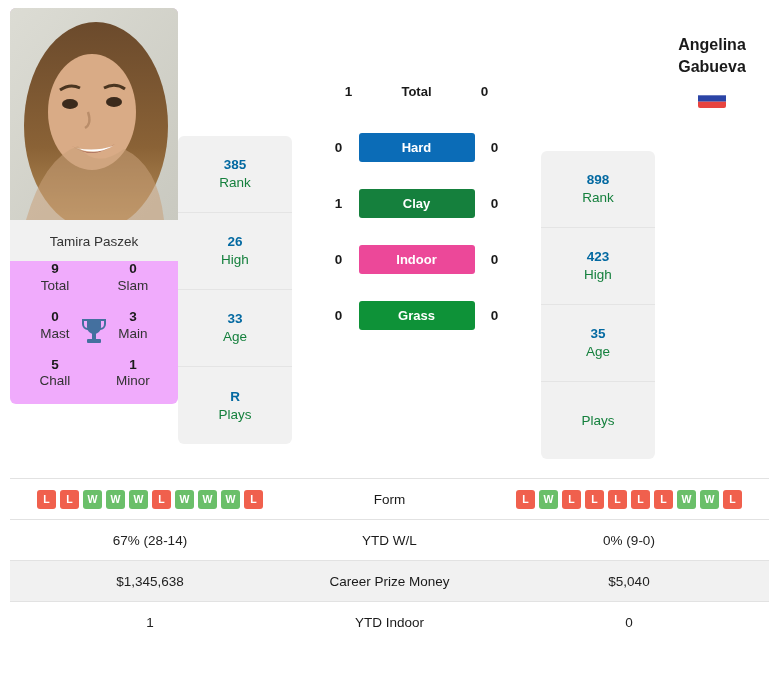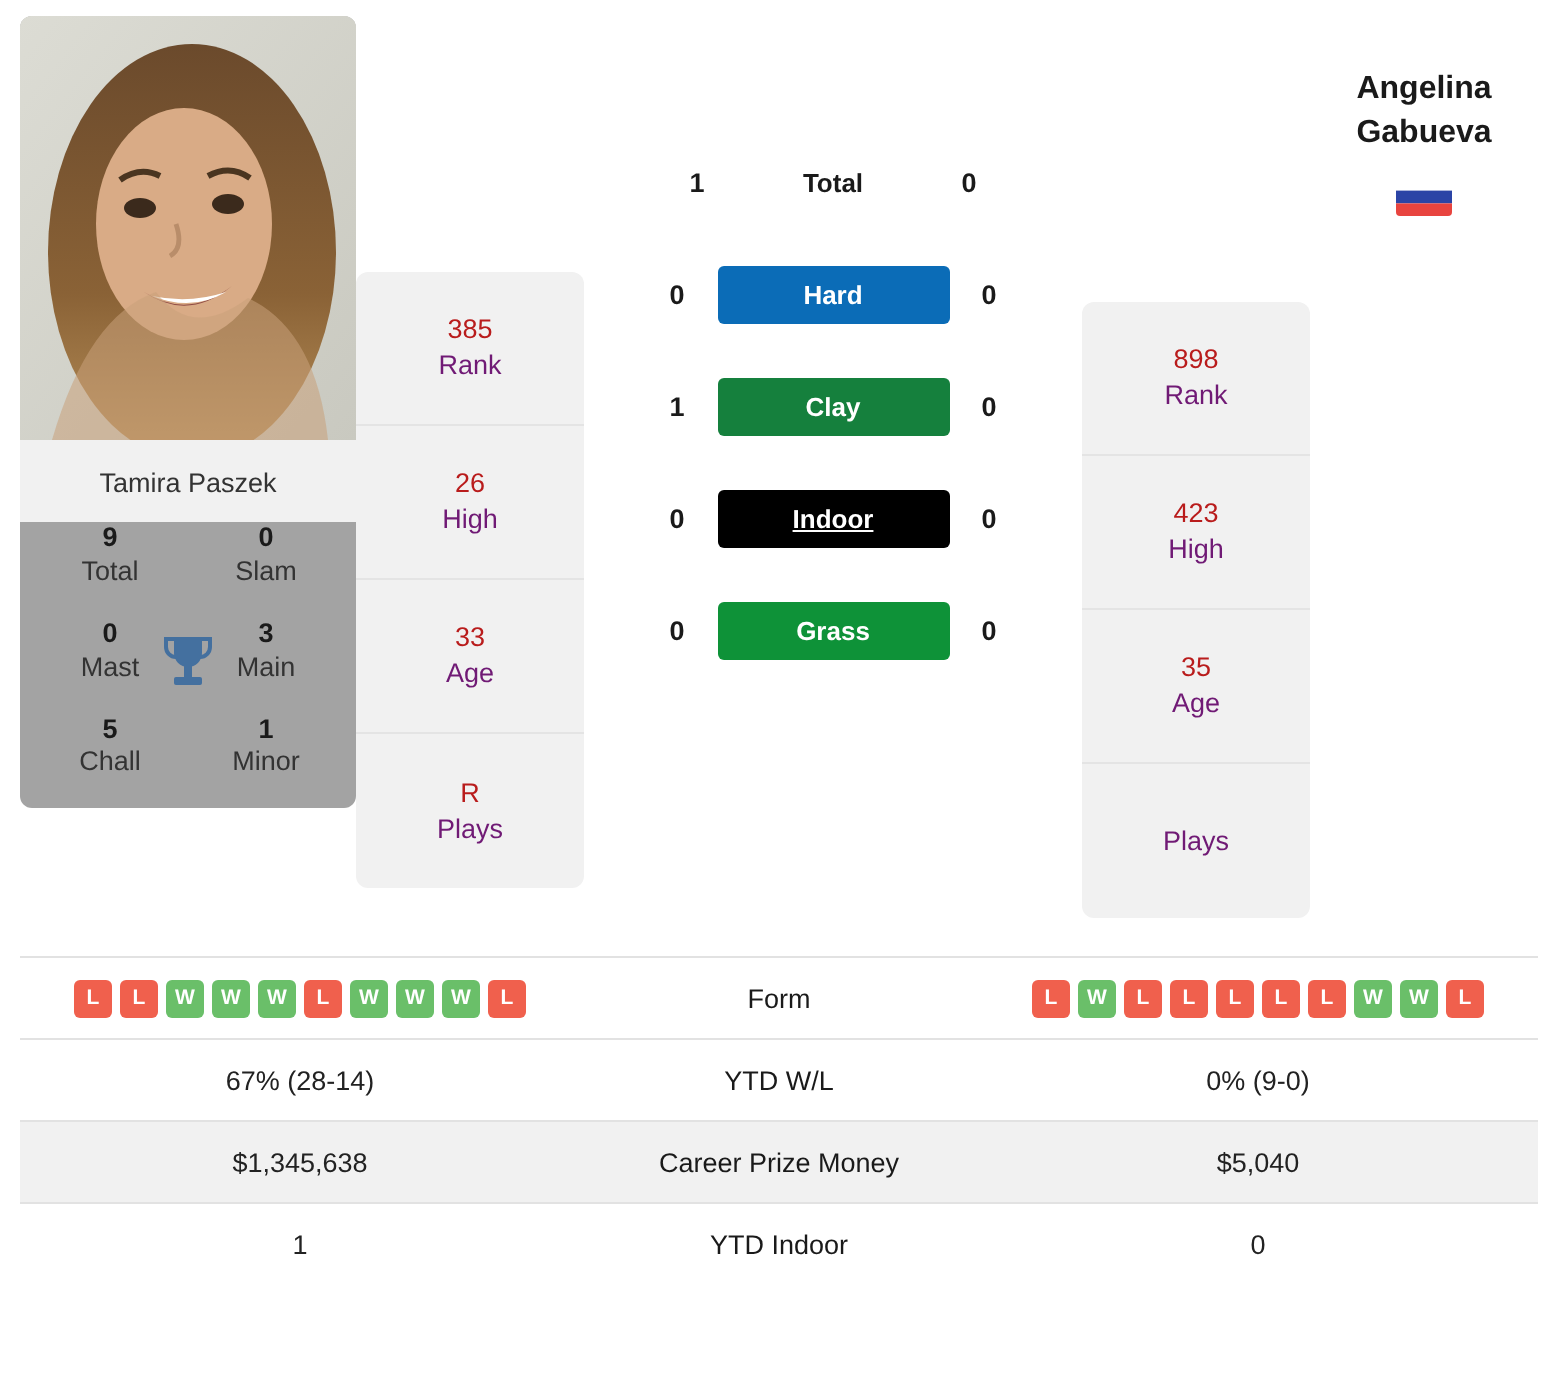--- a/index.html
+++ b/index.html
@@ -18,21 +18,21 @@
   .compare {
     display: flex;
     align-items: flex-start;
     padding: 8px 10px 0 10px;
     height: 470px;
   }
 
   
   .player-panel {
     width: 168px;
-    background: #a3a3a3;
+    background: #f0abfc;
     border-radius: 6px;
     overflow: hidden;
     flex: 0 0 168px;
   }
   .player-photo {
     width: 168px;
     height: 212px;
     display: block;
     position: relative;
     overflow: hidden;
@@ -93,27 +93,27 @@
     height: 77px;
     display: flex;
     flex-direction: column;
     align-items: center;
     justify-content: center;
     border-bottom: 1px solid #e4e4e4;
   }
   .rank-cell:last-child { border-bottom: none; }
   .rank-cell .num {
     font-size: 13.5px;
-    font-weight: normal;
-    color: #b91c1c;
+    font-weight: bold;
+    color: #0369a1;
     line-height: 1.3;
   }
   .rank-cell .lbl {
     font-size: 13.5px;
-    color: #701a75;
+    color: #15803d;
     line-height: 1.3;
   }
 
   
   .name-col {
     flex: 0 0 114px;
     width: 114px;
     text-align: center;
     padding-top: 26px;
   }
@@ -318,21 +318,21 @@
           <div class="surface-chip" style="background: rgb(11, 108, 183);">Hard</div>
           <div class="h2h-score">0</div>
         </div>
         <div class="h2h-row">
           <div class="h2h-score">1</div>
           <div class="surface-chip" style="background: #15803d;">Clay</div>
           <div class="h2h-score">0</div>
         </div>
         <div class="h2h-row">
           <div class="h2h-score">0</div>
-          <div class="surface-chip" style="background: #000000; text-decoration: underline;">Indoor</div>
+          <div class="surface-chip" style="background: #ec4899;">Indoor</div>
           <div class="h2h-score">0</div>
         </div>
         <div class="h2h-row">
           <div class="h2h-score">0</div>
           <div class="surface-chip" style="background: rgb(14, 146, 56);">Grass</div>
           <div class="h2h-score">0</div>
         </div>
       </div>
 
     <div class="rank-card right">

